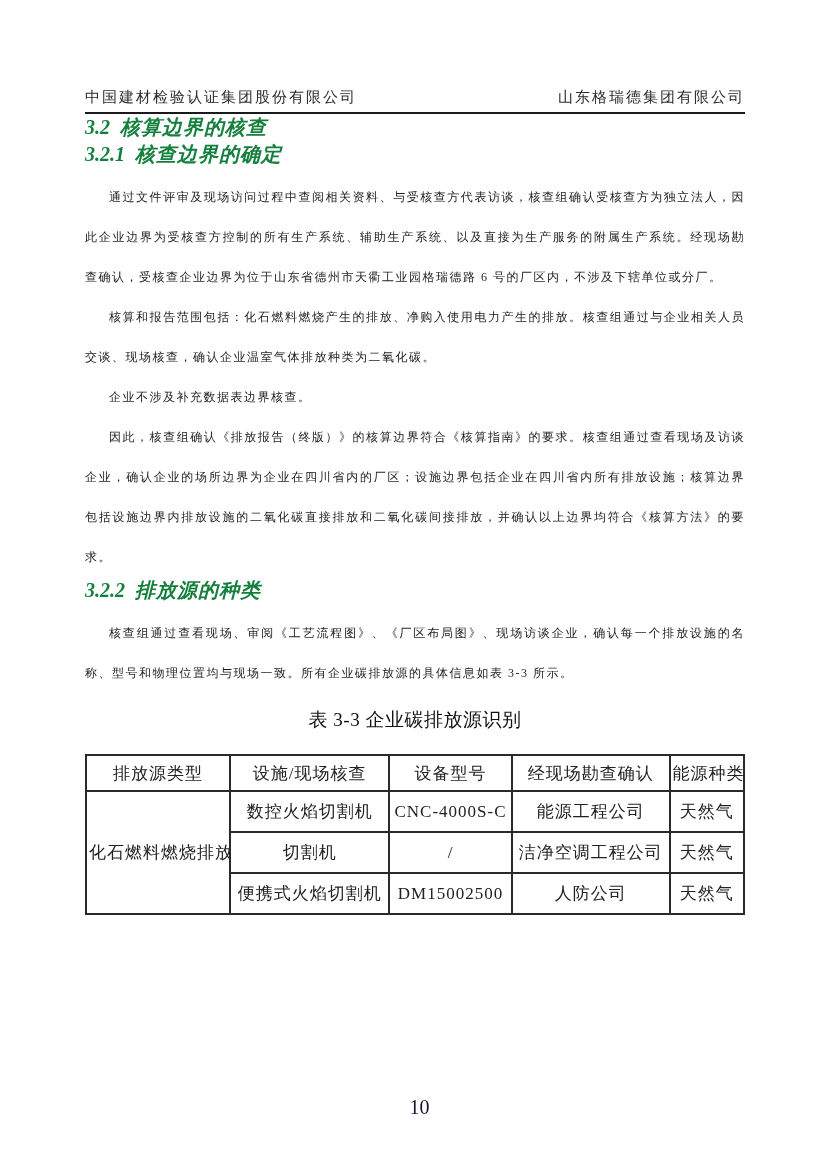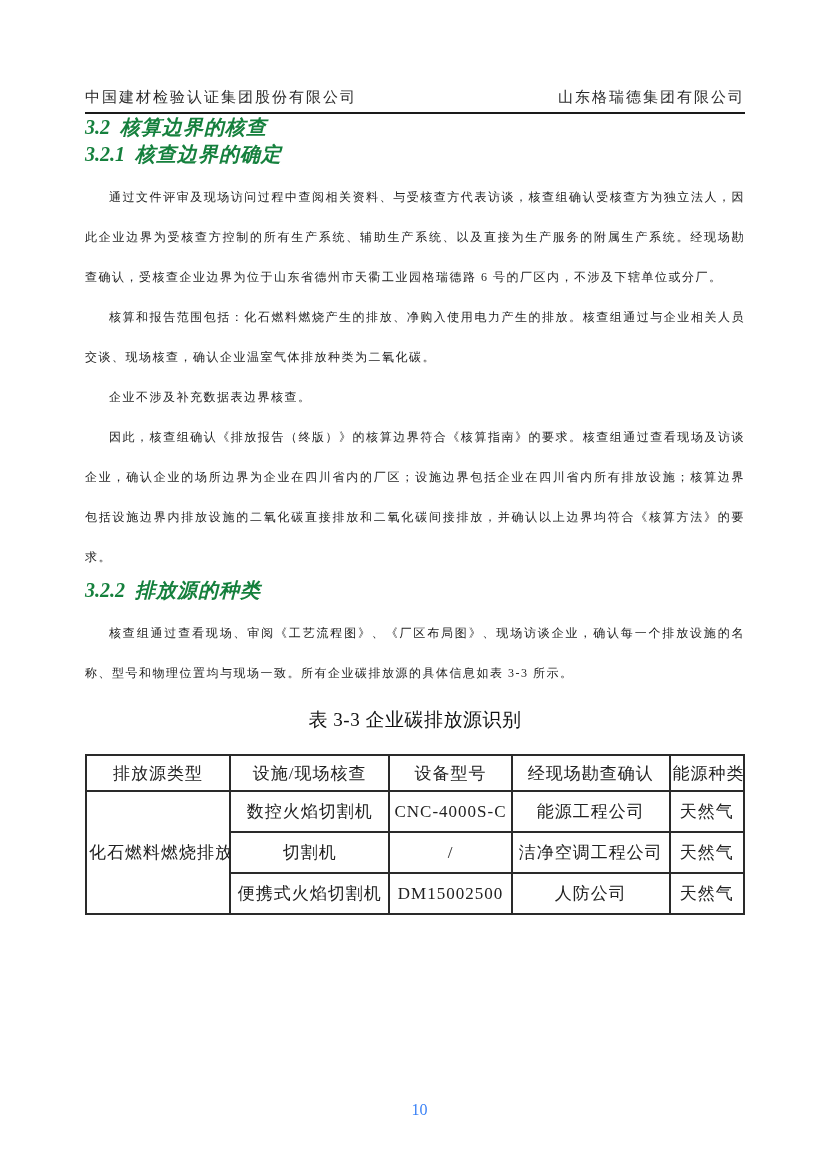--- a/index.html
+++ b/index.html
@@ -88,22 +88,22 @@
   .col-model { width: 18.6%; }
   .col-loc   { width: 24.0%; }
   .col-energy{ width: 11.3%; }
   .latin { letter-spacing: 0.5px; margin-left: 19px; }
   .footer {
     position: absolute;
     left: 12px;
     right: 0;
     bottom: 50px;
     text-align: center;
-    font-size: 16px;
-    color: #3b82f6;
+    font-size: 20px;
+    color: #0f172a;
   }
 </style>
 </head>
 <body>
 
 <div class="page">
 
   <div class="header">
     <span>中国建材检验认证集团股份有限公司</span>
     <span>山东格瑞德集团有限公司</span>

